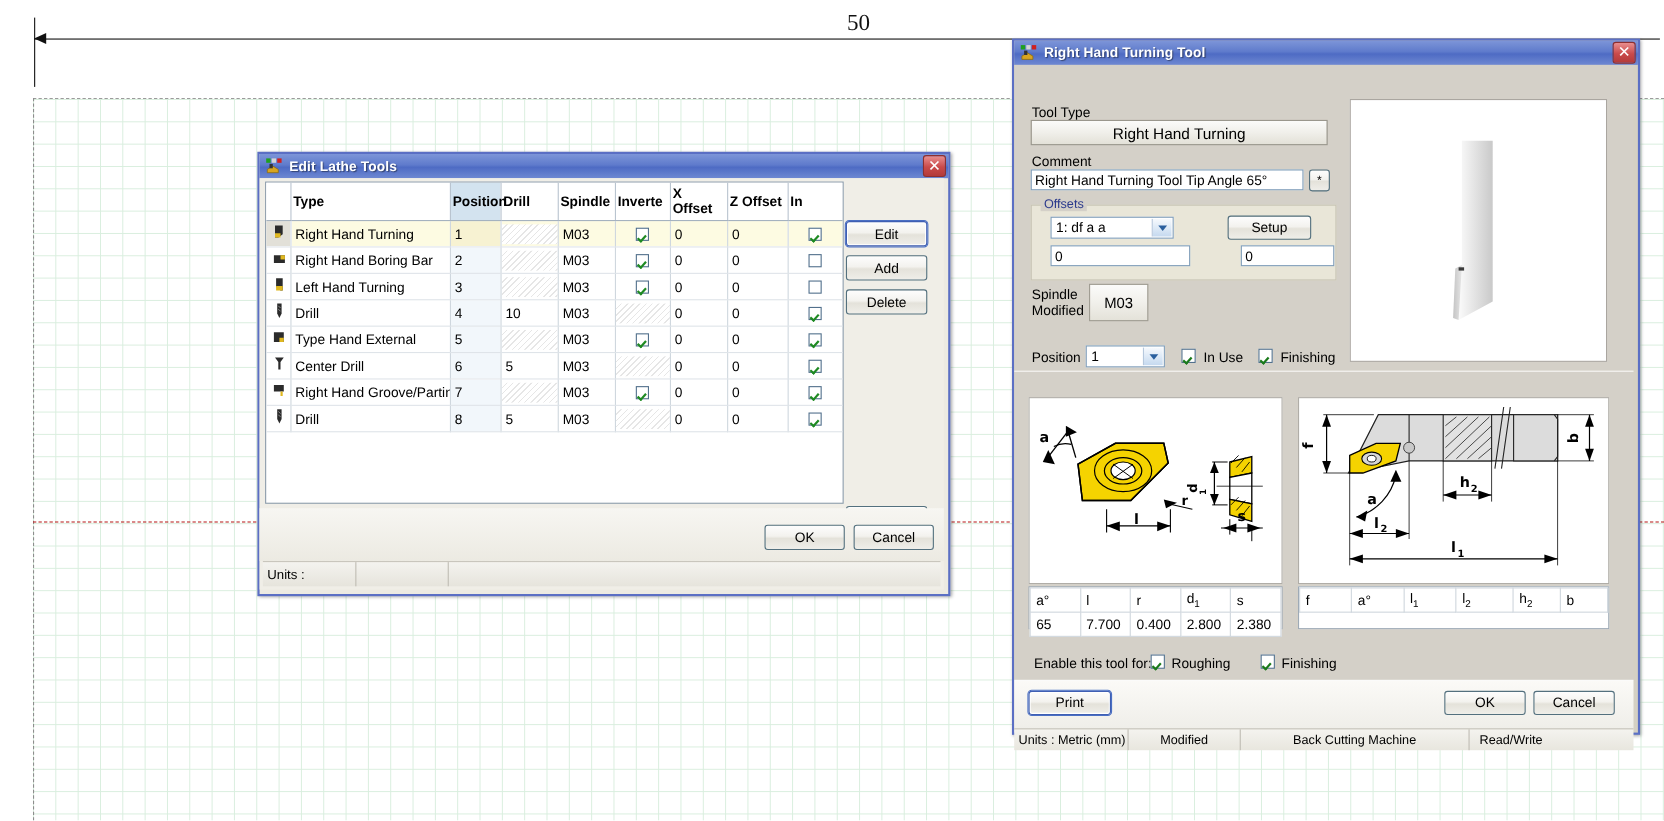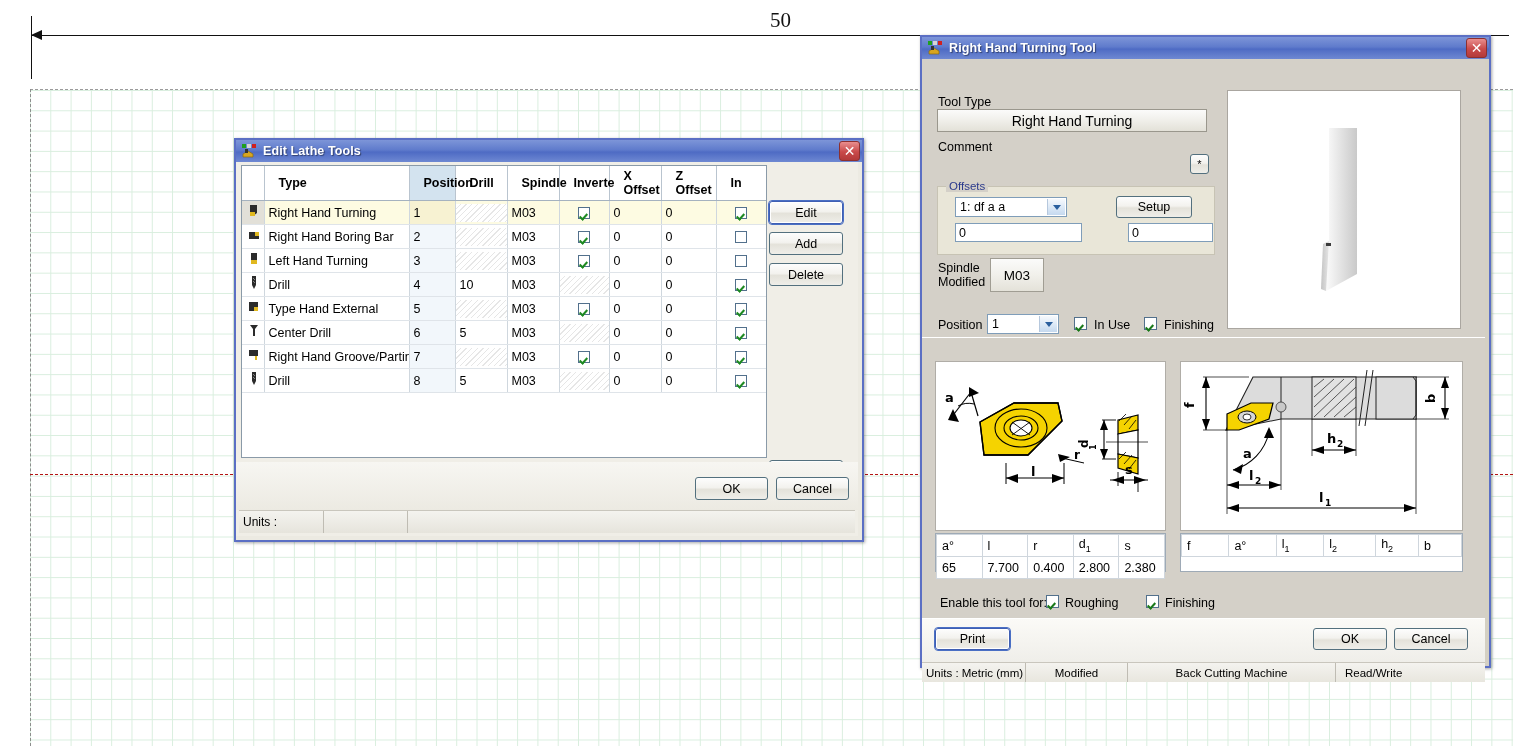--- a/index.html
+++ b/index.html
@@ -64,21 +64,21 @@
   
   #dlg-edit-lathe-tools{left:234px;top:138px;width:626px;height:400px;background:#eceae2;}
   #elt-body{position:absolute;left:0;top:22px;width:622px;height:374px;background:#f0eee7;}
   #elt-grid-wrap{
     position:absolute;left:5px;top:3px;width:524px;height:291px;background:#fff;
     border:1px solid #8a9aa8;overflow:hidden;
   }
   table.tools{border-collapse:collapse;width:100%;font-size:12px;table-layout:fixed;}
   table.tools th{
     background:#fff;border-right:1px solid #b9c4cf;border-bottom:1px solid #a5b2bf;
-    font-weight:bold;text-align:left;padding:3px 14px;height:17px;font-size:12.5px;color:#000;
+    font-weight:bold;text-align:left;padding:3px 2px;height:17px;font-size:12.5px;color:#000;
   }
   table.tools th.pos-col{background:#d3e3ef;}
   table.tools td{
     border-right:1px solid #cfd7de;border-bottom:1px solid #dfe4e9;
     padding:2px 4px;height:18px;font-size:12.5px;vertical-align:middle;overflow:hidden;white-space:nowrap;
   }
   tr.sel td{background:#fdfbe2;}
   tr.sel td.pos-col{background:#f7f2d2;}
   td.pos-col{background:#f2f7fb;}
   tr.sel td.icon-cell{background:#e2e0d8;}
@@ -428,20 +428,21 @@
     <div class="close-btn">✕</div>
   </div>
 
   <div id="rht-body">
 
     <div id="rht-top">
       <div class="lbl" id="rht-tooltype-label">Tool Type</div>
       <div id="rht-tooltype-box">Right Hand Turning</div>
 
       <div class="lbl" id="rht-comment-label">Comment</div>
+      <input id="rht-comment-input" type="text" value="Right Hand Turning Tool Tip Angle 65°" style="">
       <div class="btn" id="rht-star-btn">*</div>
 
       <div id="rht-offsets-group">
         <div class="sel-box" id="rht-offset-select">
           <span>1: df a a</span>
           <span class="sel-arrow"></span>
         </div>
         <div class="btn" id="rht-setup-btn">Setup</div>
         <input class="txtin" id="rht-offset-x" type="text" value="0" style="">
         <input class="txtin" id="rht-offset-z" type="text" value="0" style="">

